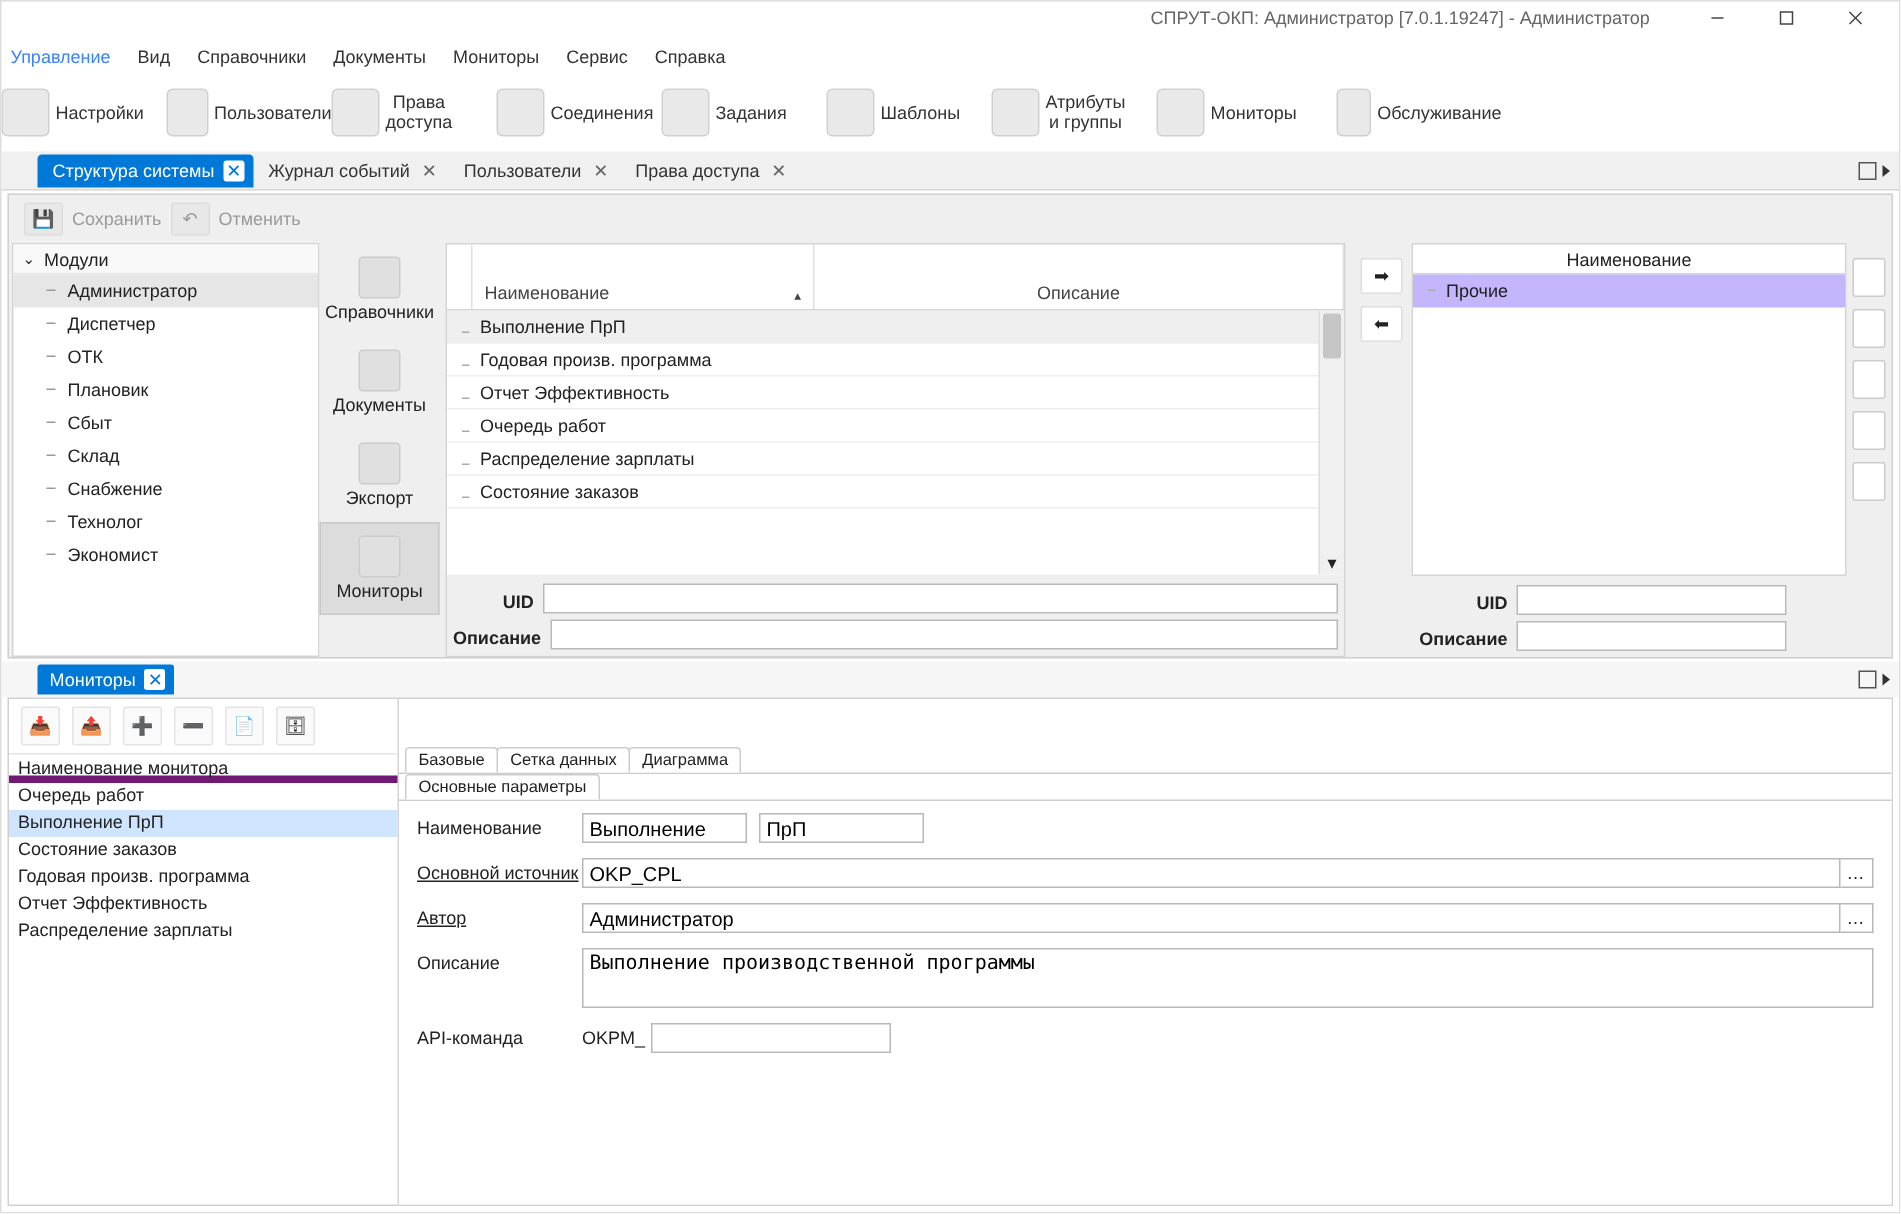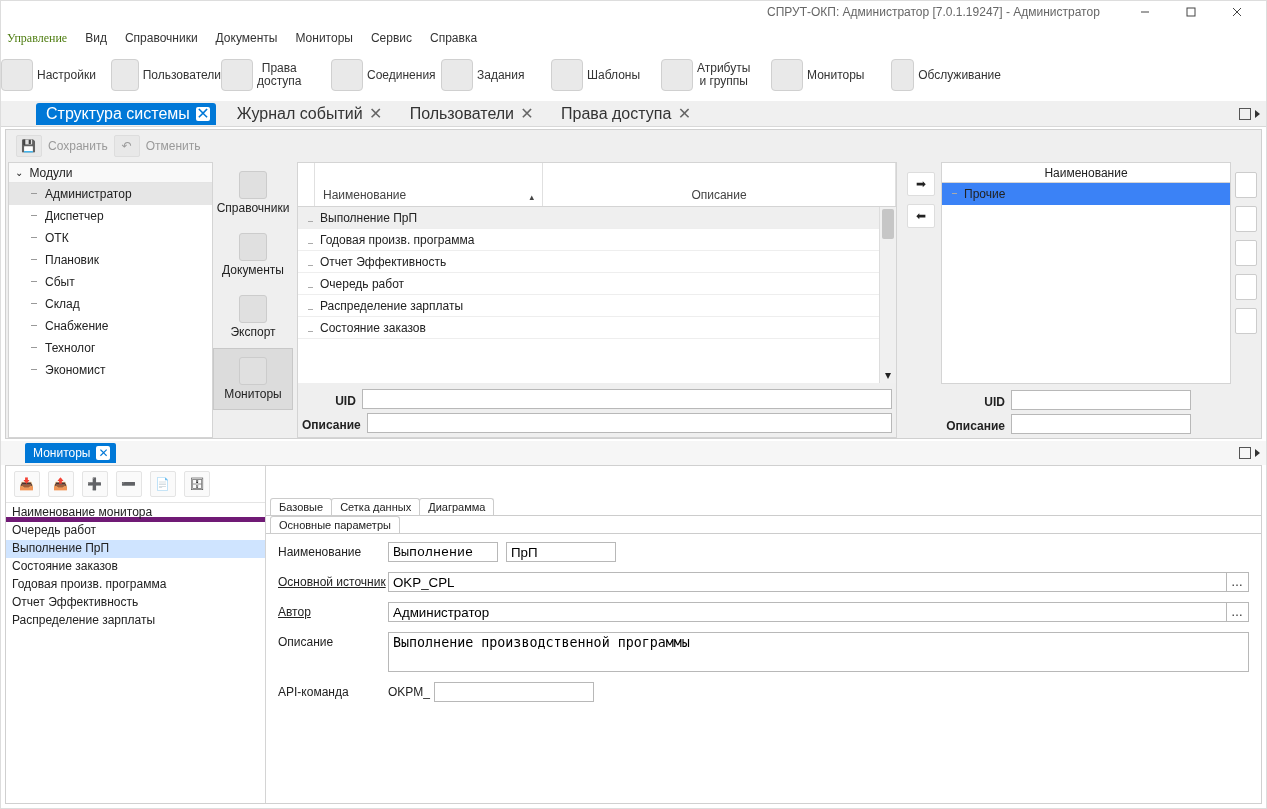--- a/index.html
+++ b/index.html
@@ -18,30 +18,30 @@
   .winbtn{width:46px;height:22px;display:flex;align-items:center;justify-content:center;color:#666;}
   .winbtn svg{width:10px;height:10px;}
   
   .menurow{height:30px;display:flex;align-items:center;padding:0 10px 0 6px;}
   .logo{display:flex;align-items:center;gap:6px;font-weight:700;font-size:22px;color:#2a2a2a;margin-right:10px;}
   .logo-icon{width:32px;height:32px;position:relative;}
   .logo-icon::before{content:"";position:absolute;inset:0;border:3px solid #c33;border-radius:50%;clip-path:polygon(0 0,100% 0,100% 55%,0 55%);} 
   .logo-icon::after{content:"";position:absolute;left:8px;top:14px;width:16px;height:16px;background:linear-gradient(#555,#555);clip-path:polygon(0 100%,25% 60%,50% 100%,50% 40%,75% 40%,75% 100%,100% 20%,100% 100%);}
   .menu-items{display:flex;gap:18px;}
   .menu-items span{color:#333;cursor:default;}
-  .menu-items span.active{color:#4d7c0f;font-family:Liberation Serif, serif;}
+  .menu-items span.active{color:#3b82f6;}
   
   .ribbon{display:flex;padding:6px 0 10px 0;}
   .ribbon-item{width:110px;display:flex;flex-direction:row;align-items:center;gap:4px;text-align:center;}
   .ribbon-item:nth-child(8){width:120px;}
   .ribbon-icon{width:32px;height:32px;background:#e9e9e9;border:1px solid #d0d0d0;border-radius:4px;display:flex;align-items:center;justify-content:center;}
   .ribbon-label{font-size:12px;color:#333;line-height:13px;}
   
   .doctabs{height:26px;background:#f0f0f0;display:flex;align-items:center;padding-left:24px;border-bottom:1px solid #d8d8d8;}
-  .doctab{height:22px;display:flex;align-items:center;padding:0 6px 0 10px;gap:6px;font-size:16px;border-radius:3px 3px 0 0;margin-left:11px;}
+  .doctab{height:22px;display:flex;align-items:center;padding:0 6px 0 10px;gap:6px;font-size:12px;border-radius:3px 3px 0 0;}
   .doctab.active{background:var(--tab-blue);color:#fff;}
   .doctab .tabclose{width:14px;height:14px;display:flex;align-items:center;justify-content:center;border-radius:2px;}
   .doctab.active .tabclose{background:#fff;color:var(--tab-blue);}
   .doctab:not(.active){color:#333;}
   .doctab:not(.active) .tabclose{color:#666;}
   .doctabs-spacer{flex:1;}
   .doctabs-right{display:flex;gap:4px;padding-right:6px;align-items:center;}
   .squareicon{width:12px;height:12px;border:1px solid #555;}
   .arrowicon{width:0;height:0;border-left:5px solid #333;border-top:4px solid transparent;border-bottom:4px solid transparent;}
   
@@ -76,21 +76,21 @@
   .gridrow.sel{background:var(--grey-bg);}
   .scrollbar{position:absolute;right:0;top:0;width:17px;height:100%;background:#f0f0f0;border-left:1px solid #ddd;}
   .scrollbar .thumb{position:absolute;top:2px;left:2px;right:2px;height:30px;background:#c6c6c6;border-radius:2px;}
   .scrollbar .darr{position:absolute;bottom:0;left:0;right:0;height:17px;display:flex;align-items:center;justify-content:center;}
   
   .transfer{width:40px;display:flex;flex-direction:column;align-items:center;gap:8px;padding-top:10px;}
   .tbtn{width:28px;height:24px;background:#fff;border:1px solid #ddd;border-radius:2px;display:flex;align-items:center;justify-content:center;}
   
   .rightgrid{width:290px;background:#fff;border:1px solid #d4d4d4;display:flex;flex-direction:column;}
   .rg-head{height:20px;display:flex;align-items:center;justify-content:center;border-bottom:1px solid #d4d4d4;}
-  .rg-row{height:22px;display:flex;align-items:center;padding-left:22px;position:relative;background:#3b82f6;}
+  .rg-row{height:22px;display:flex;align-items:center;padding-left:22px;position:relative;background:#c4b5fd;}
   .rg-row::before{content:"";position:absolute;left:10px;top:10px;width:5px;height:1px;background:#aaa;}
   
   .vstrip{width:30px;display:flex;flex-direction:column;align-items:center;gap:8px;padding-top:10px;}
   .vbtn{width:22px;height:26px;border:1px solid #ccc;background:#fff;border-radius:2px;}
   
   .uform{display:flex;gap:10px;padding:6px 4px 4px;background:var(--grey-bg);}
   .uform .lbl{width:60px;text-align:right;font-weight:600;padding-top:3px;}
   .uform input{height:20px;border:1px solid #b8b8b8;padding:0 4px;width:100%;}
   .uform-col{display:flex;flex-direction:column;gap:4px;flex:1;}
   .uform-row{display:flex;align-items:center;gap:6px;}
@@ -405,21 +405,21 @@
           <div class="subtab">Базовые</div>
           <div class="subtab">Сетка данных</div>
           <div class="subtab">Диаграмма</div>
         </div>
       <div class="subtabs2" id="subtabs-bottom">
           <div class="subtab">Основные параметры</div>
         </div>
       <div class="form-area">
         <div class="frow">
           <div class="flabel">Наименование</div>
-          <input type="text" style="width: 110px; font-family: Liberation Mono, monospace;" value="Выполнение">
+          <input type="text" style="width: 110px;" value="Выполнение">
           <span style="width:8px;"></span>
           <input type="text" style="width: 110px;" value="ПрП">
         </div>
         <div class="frow">
           <div class="flabel u">Основной источник</div>
           <input type="text" class="flexfill" value="OKP_CPL" style="">
           <div class="dots">…</div>
         </div>
         <div class="frow">
           <div class="flabel u">Автор</div>

